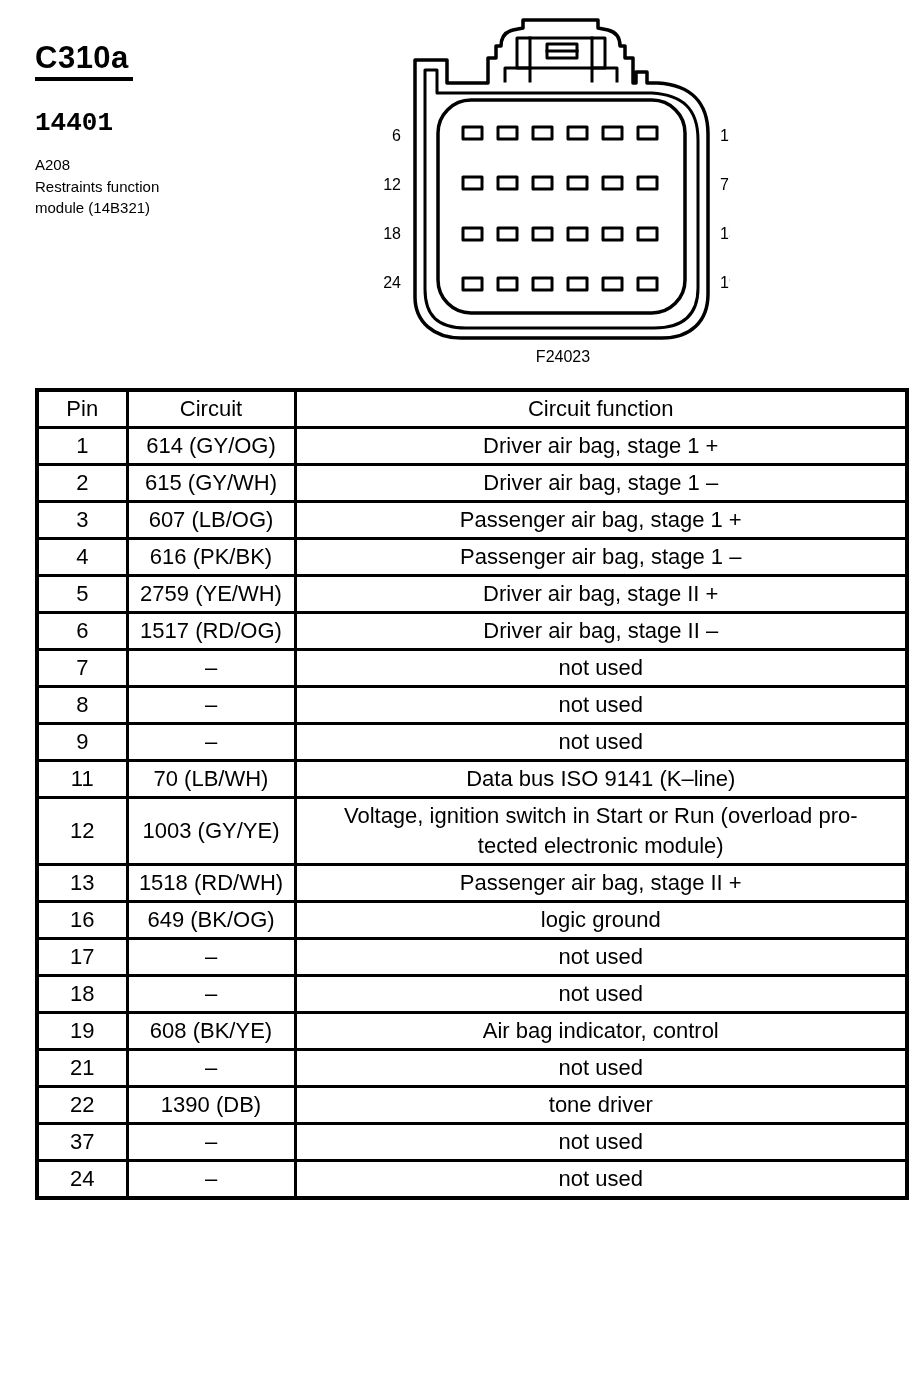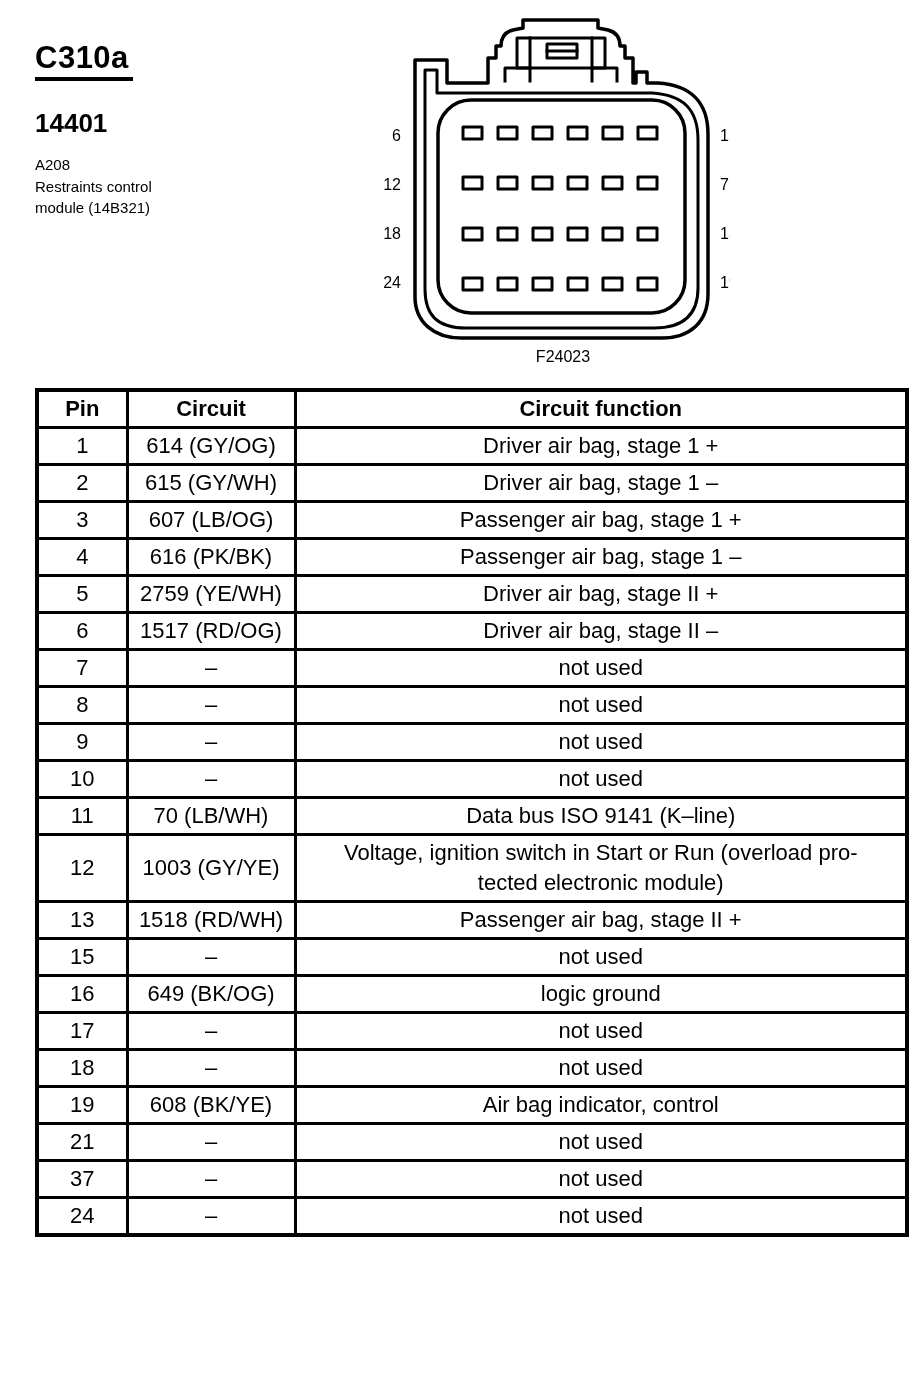--- a/index.html
+++ b/index.html
@@ -25,20 +25,21 @@
     padding: 0 4px 5px 0;
     letter-spacing: 0.5px;
   }
   .part-number {
     position: absolute;
     left: 35px;
     top: 110px;
     font-size: 26px;
     line-height: 26px;
     font-weight: bold;
+    font-family: Liberation Mono, monospace;
   }
   .component-desc {
     position: absolute;
     left: 35px;
     top: 154px;
     font-size: 15px;
     line-height: 21.5px;
   }
   
   .connector-svg {
@@ -59,21 +60,21 @@
     border: 4px solid #000;
     font-size: 22px;
   }
   table.pinout th, table.pinout td {
     border: 3px solid #000;
     line-height: 30px;
     padding: 2px 4px;
     overflow: hidden;
   }
   table.pinout th {
-    font-weight: bold;
+    font-weight: normal;
     text-align: center;
     padding: 2px 0;
   }
   td.col-pin     { text-align: center; }
   td.col-circuit { text-align: center; }
   td.col-function {
     text-align: center;
     padding-left: 13px;
     padding-right: 6px;
     white-space: pre-line;
@@ -81,21 +82,21 @@
 </style>
 </head>
 <body>
 
 <div class="page">
 
   <div class="connector-id">C310a</div>
   <div class="part-number">14401</div>
   <div class="component-desc">
     <div>A208</div>
-    <div>Restraints control</div>
+    <div>Restraints function</div>
     <div>module (14B321)</div>
   </div>
 
   <svg class="connector-svg" viewBox="380 10 350 360" xmlns="http://www.w3.org/2000/svg">
     <g fill="none" stroke="#000000" stroke-linejoin="round" stroke-linecap="square">
 
       <path stroke-width="3.5" d="
         M 415,297 L 415,60 L 447,60 L 447,83 L 488,83
         L 488,58 L 496,58 L 496,46 L 501,46
         C 501,38 505,32 513,30 L 523,28 L 523,20
@@ -219,46 +220,36 @@
           <td class="col-pin">8</td>
           <td class="col-circuit">–</td>
           <td class="col-function">not used</td>
         </tr>
         <tr>
           <td class="col-pin">9</td>
           <td class="col-circuit">–</td>
           <td class="col-function">not used</td>
         </tr>
         <tr>
-          <td class="col-pin">10</td>
-          <td class="col-circuit">–</td>
-          <td class="col-function">not used</td>
-        </tr>
-        <tr>
           <td class="col-pin">11</td>
           <td class="col-circuit">70 (LB/WH)</td>
           <td class="col-function">Data bus ISO 9141 (K–line)</td>
         </tr>
         <tr>
           <td class="col-pin">12</td>
           <td class="col-circuit">1003 (GY/YE)</td>
           <td class="col-function">Voltage, ignition switch in Start or Run (overload pro-
 tected electronic module)</td>
         </tr>
         <tr>
           <td class="col-pin">13</td>
           <td class="col-circuit">1518 (RD/WH)</td>
           <td class="col-function">Passenger air bag, stage II +</td>
         </tr>
         <tr>
-          <td class="col-pin">15</td>
-          <td class="col-circuit">–</td>
-          <td class="col-function">not used</td>
-        </tr>
-        <tr>
           <td class="col-pin">16</td>
           <td class="col-circuit">649 (BK/OG)</td>
           <td class="col-function">logic ground</td>
         </tr>
         <tr>
           <td class="col-pin">17</td>
           <td class="col-circuit">–</td>
           <td class="col-function">not used</td>
         </tr>
         <tr>
@@ -270,20 +261,25 @@
           <td class="col-pin">19</td>
           <td class="col-circuit">608 (BK/YE)</td>
           <td class="col-function">Air bag indicator, control</td>
         </tr>
         <tr>
           <td class="col-pin">21</td>
           <td class="col-circuit">–</td>
           <td class="col-function">not used</td>
         </tr>
         <tr>
+          <td class="col-pin">22</td>
+          <td class="col-circuit">1390 (DB)</td>
+          <td class="col-function">tone driver</td>
+        </tr>
+        <tr>
           <td class="col-pin">37</td>
           <td class="col-circuit">–</td>
           <td class="col-function">not used</td>
         </tr>
         <tr>
           <td class="col-pin">24</td>
           <td class="col-circuit">–</td>
           <td class="col-function">not used</td>
         </tr>
       </tbody>

